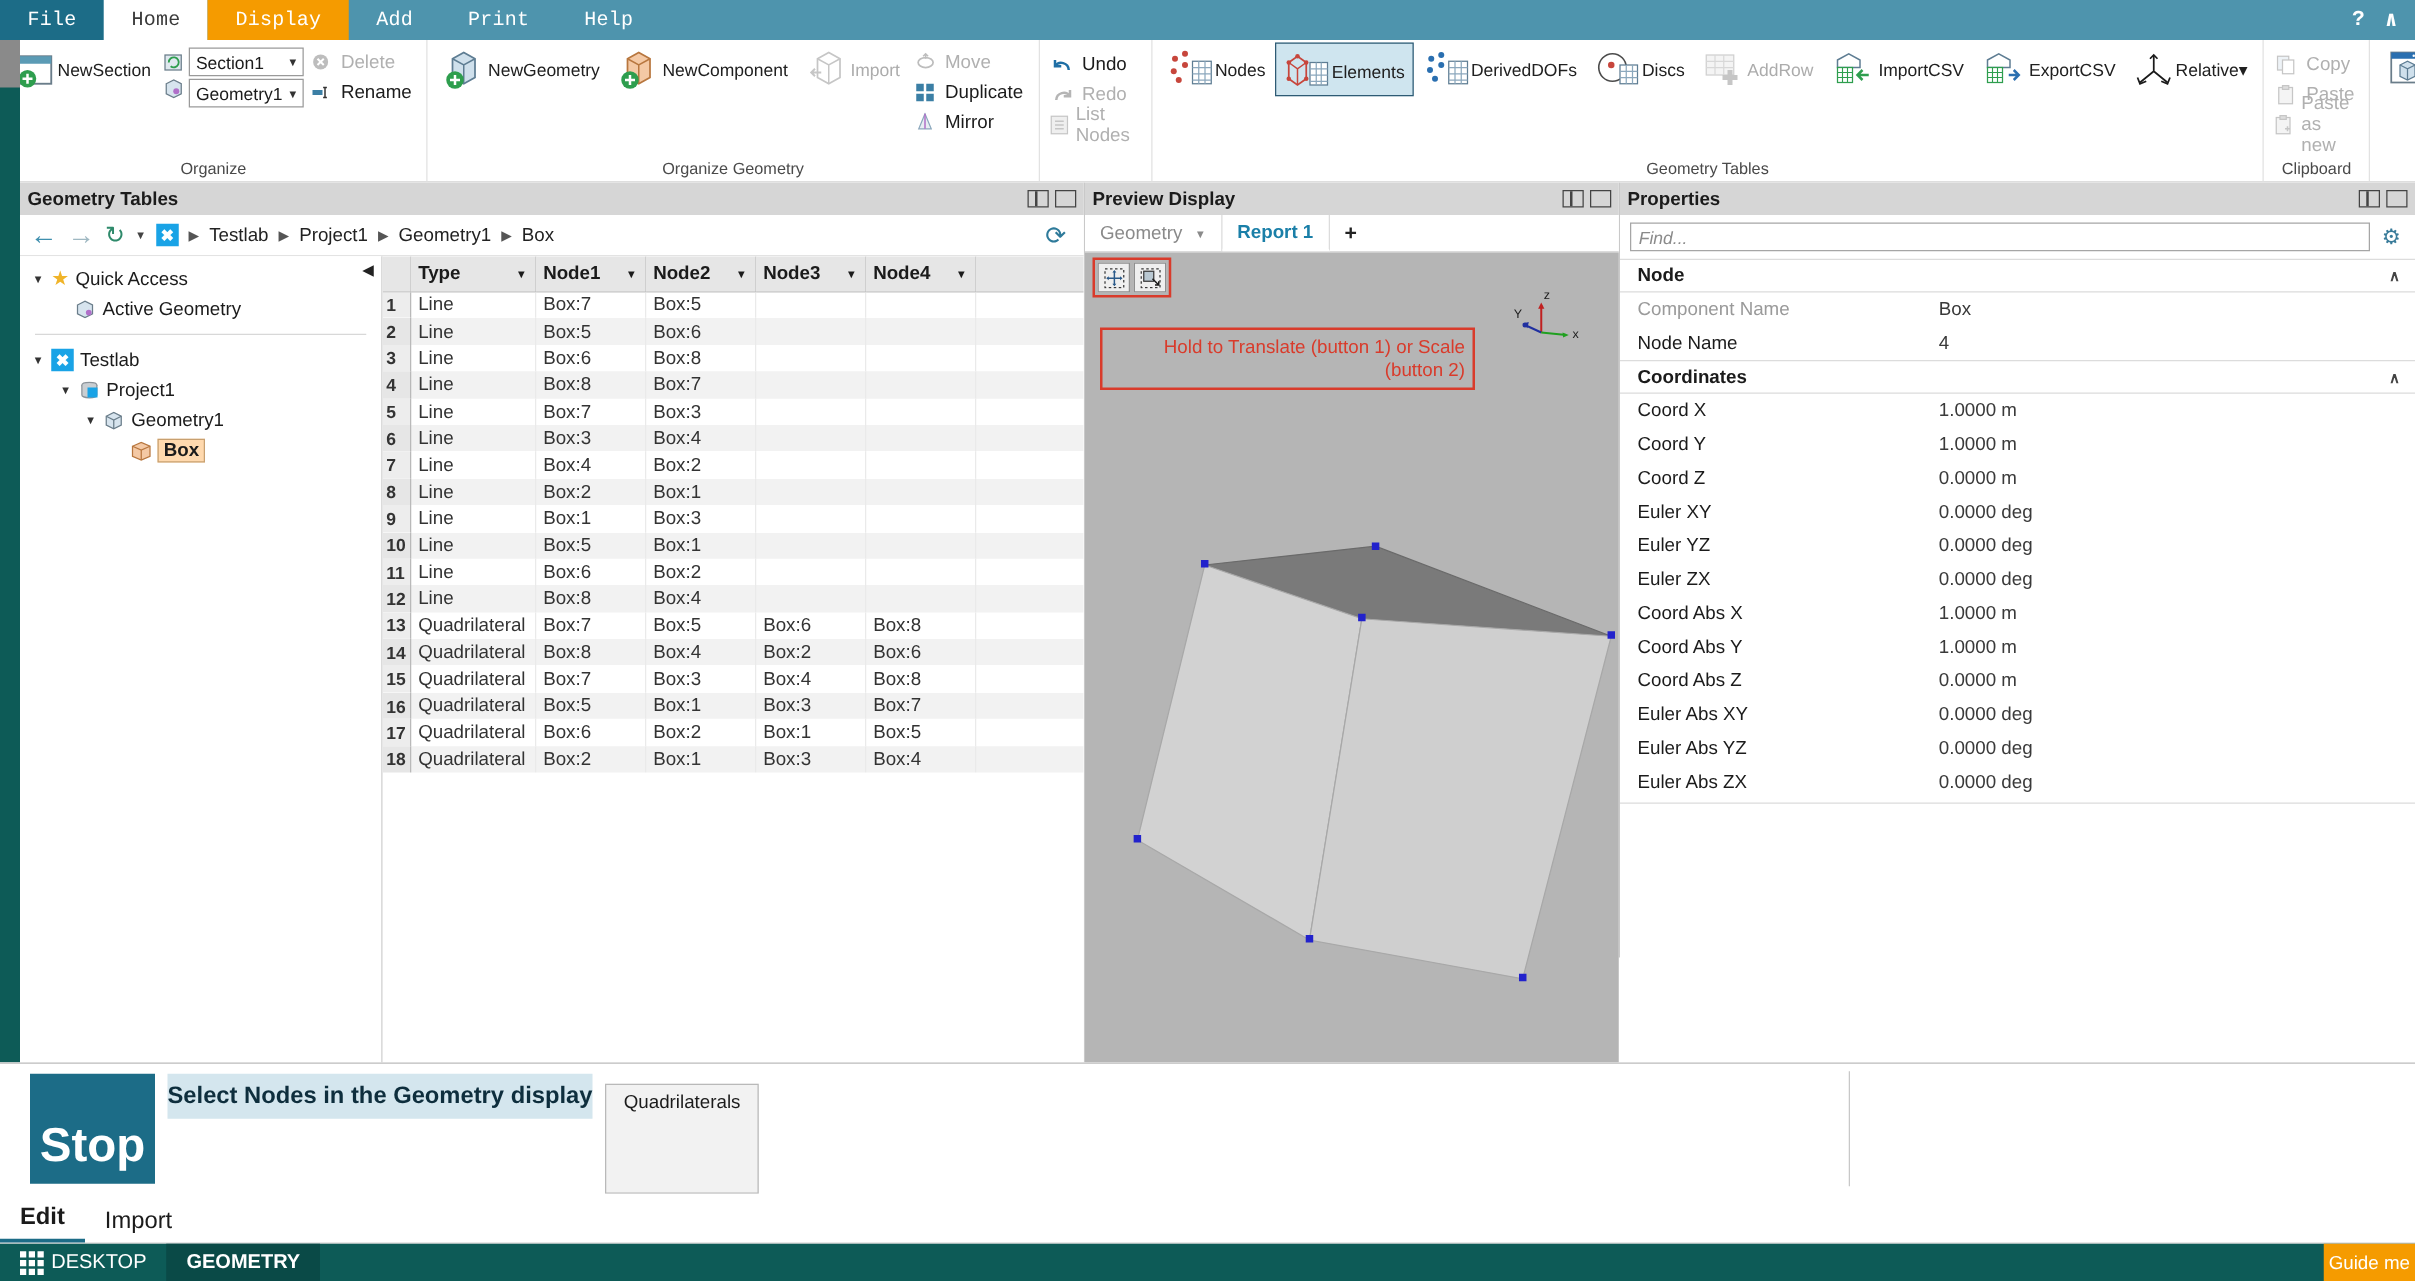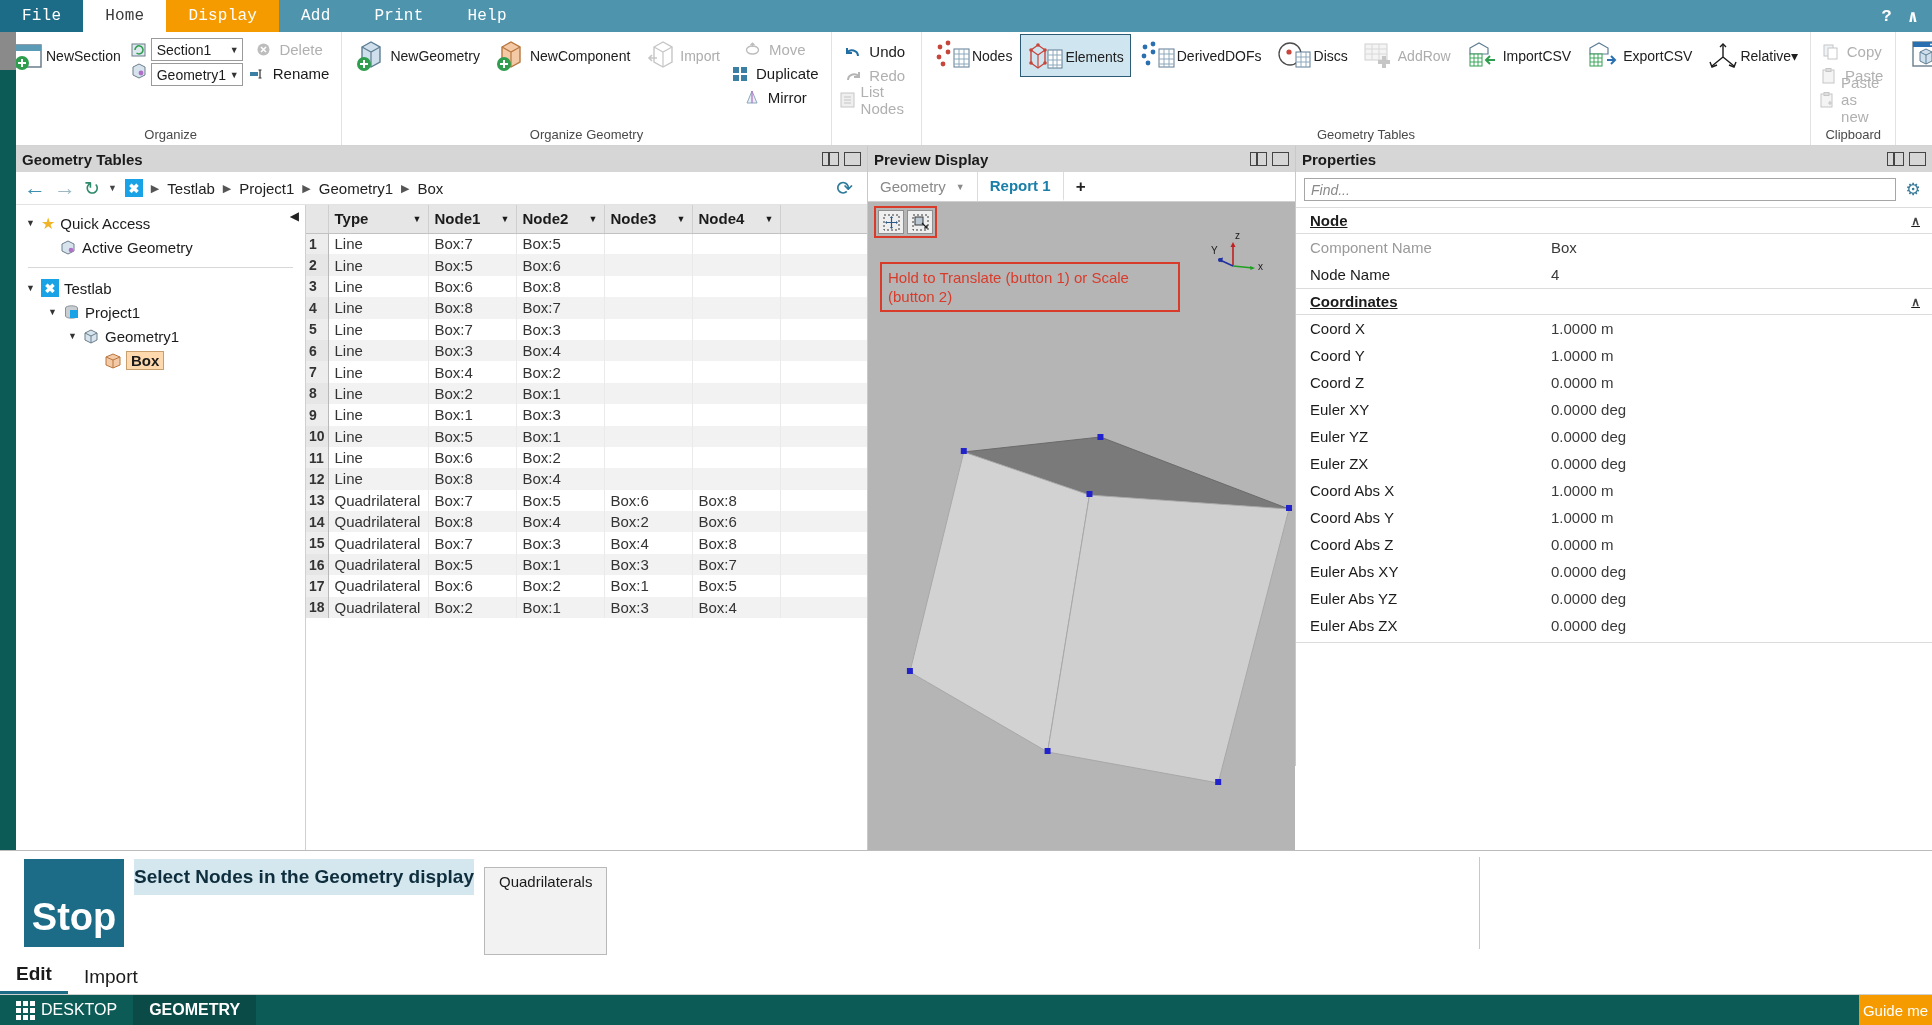--- a/index.html
+++ b/index.html
@@ -45,21 +45,21 @@
     text-align: center; font-size: 13px; color: #4a4a4a; height: 18px; line-height: 16px;
   }
   .bigbtn {
     display: flex; flex-direction: row; align-items: center; justify-content: flex-start;
     min-width: 56px; padding: 3px 6px 0 6px; font-size: 14px; color: #202020;
     line-height: 15px; text-align: right; cursor: default;
   }
   .bigbtn.sel { background: #cfe5ef; border: 1px solid #2e5b74; }
   .bigbtn.disabled { color: #acacac; }
   .bigbtn .ic { height: 38px; display: flex; align-items: center; justify-content: center; }
-  .smallcol { display: flex; flex-direction: column; gap: 1px; padding-top: 2px; align-items: center; }
+  .smallcol { display: flex; flex-direction: column; gap: 1px; padding-top: 2px; }
   .smallbtn {
     display: flex; align-items: center; gap: 6px; font-size: 15px; padding: 2px 6px 2px 2px;
     color: #1b1b1b; cursor: default; height: 23px;
   }
   .smallbtn.disabled { color: #b0b0b0; }
   .combo {
     display: flex; align-items: center; justify-content: space-between;
     width: 92px; height: 23px; border: 1px solid #9a9a9a; background: #fff;
     font-size: 14px; padding: 0 3px 0 5px; cursor: default;
   }
@@ -122,21 +122,21 @@
   table.grid td.rn {
     background: #ededed; color: #333; font-weight: bold; font-size: 14px;
     text-align: left; padding: 0 3px; border-right: 1px solid #b9b9b9; width: 22px;
   }
   table.grid tr.alt td { background: #f2f2f2; }
   table.grid tr.alt td.rn { background: #e6e6e6; }
 
   
   #preview {
     position: absolute; left: 868px; top: 146px; width: 428px; height: 620px;
-    background: #fff; border-right: 1px solid #c9c9c9;
+    background: #fff; border-right: 1px solid #c9c9c9; text-align: right;
   }
   .pv-tabs { height: 30px; display: flex; align-items: stretch; border-bottom: 1px solid #cfcfcf; background:#fff; }
   .pv-tab {
     display: flex; align-items: center; gap: 10px; padding: 0 12px; font-size: 15px;
     color: #8a8a8a; cursor: default; border-right: 1px solid #dcdcdc;
   }
   .pv-tab.active { color: #1a7fa8; font-weight: bold; border-bottom: 2px solid #fff; }
   .pv-plus { display: flex; align-items: center; padding: 0 12px; font-size: 17px; font-weight: bold; color:#222; }
   .pv-canvas { position: relative; height: calc(704px - 26px - 30px); background: #b5b5b5; overflow: hidden; }
   .pv-toolbar { position: absolute; left: 6px; top: 4px; display: flex; gap: 3px; border: 2px solid #d93b2b; padding: 2px; }
@@ -156,21 +156,21 @@
     position: absolute; left: 1296px; top: 146px; width: 636px; height: 704px; background: #fff;
   }
   .find-row { padding: 6px 10px 6px 8px; display: flex; align-items: center; gap: 8px; }
   .find-input {
     flex: 1; height: 23px; border: 1px solid #a6a6a6; background: #fff; font-size: 14px;
     color: #8a8a8a; font-style: italic; padding: 0 6px; display: flex; align-items: center;
   }
   .gear { width: 18px; height: 18px; color: #3a7c9a; font-size: 17px; display:flex; align-items:center; justify-content:center;}
   .prop-group {
     display: flex; align-items: center; height: 27px; border-top: 1px solid #dcdcdc; border-bottom: 1px solid #dcdcdc;
-    font-weight: bold; font-size: 15px; padding-left: 14px; background: #fff; color: #1b1b1b; text-decoration: underline;
+    font-weight: bold; font-size: 15px; padding-left: 14px; background: #fff; color: #1b1b1b;
   }
   .prop-group .chev { margin-left: auto; padding-right: 12px; font-size: 12px; color: #444; }
   .prop-row { display: flex; height: 27px; align-items: center; font-size: 15px; }
   .prop-row .pname { width: 255px; padding-left: 14px; color: #1b1b1b; }
   .prop-row .pname.dim { color: #9a9a9a; }
   .prop-row .pval { color: #3a3a3a; }
   .prop-divider { height: 1px; background: #dcdcdc; margin-top: 3px; }
 
   
   #bottombar {

